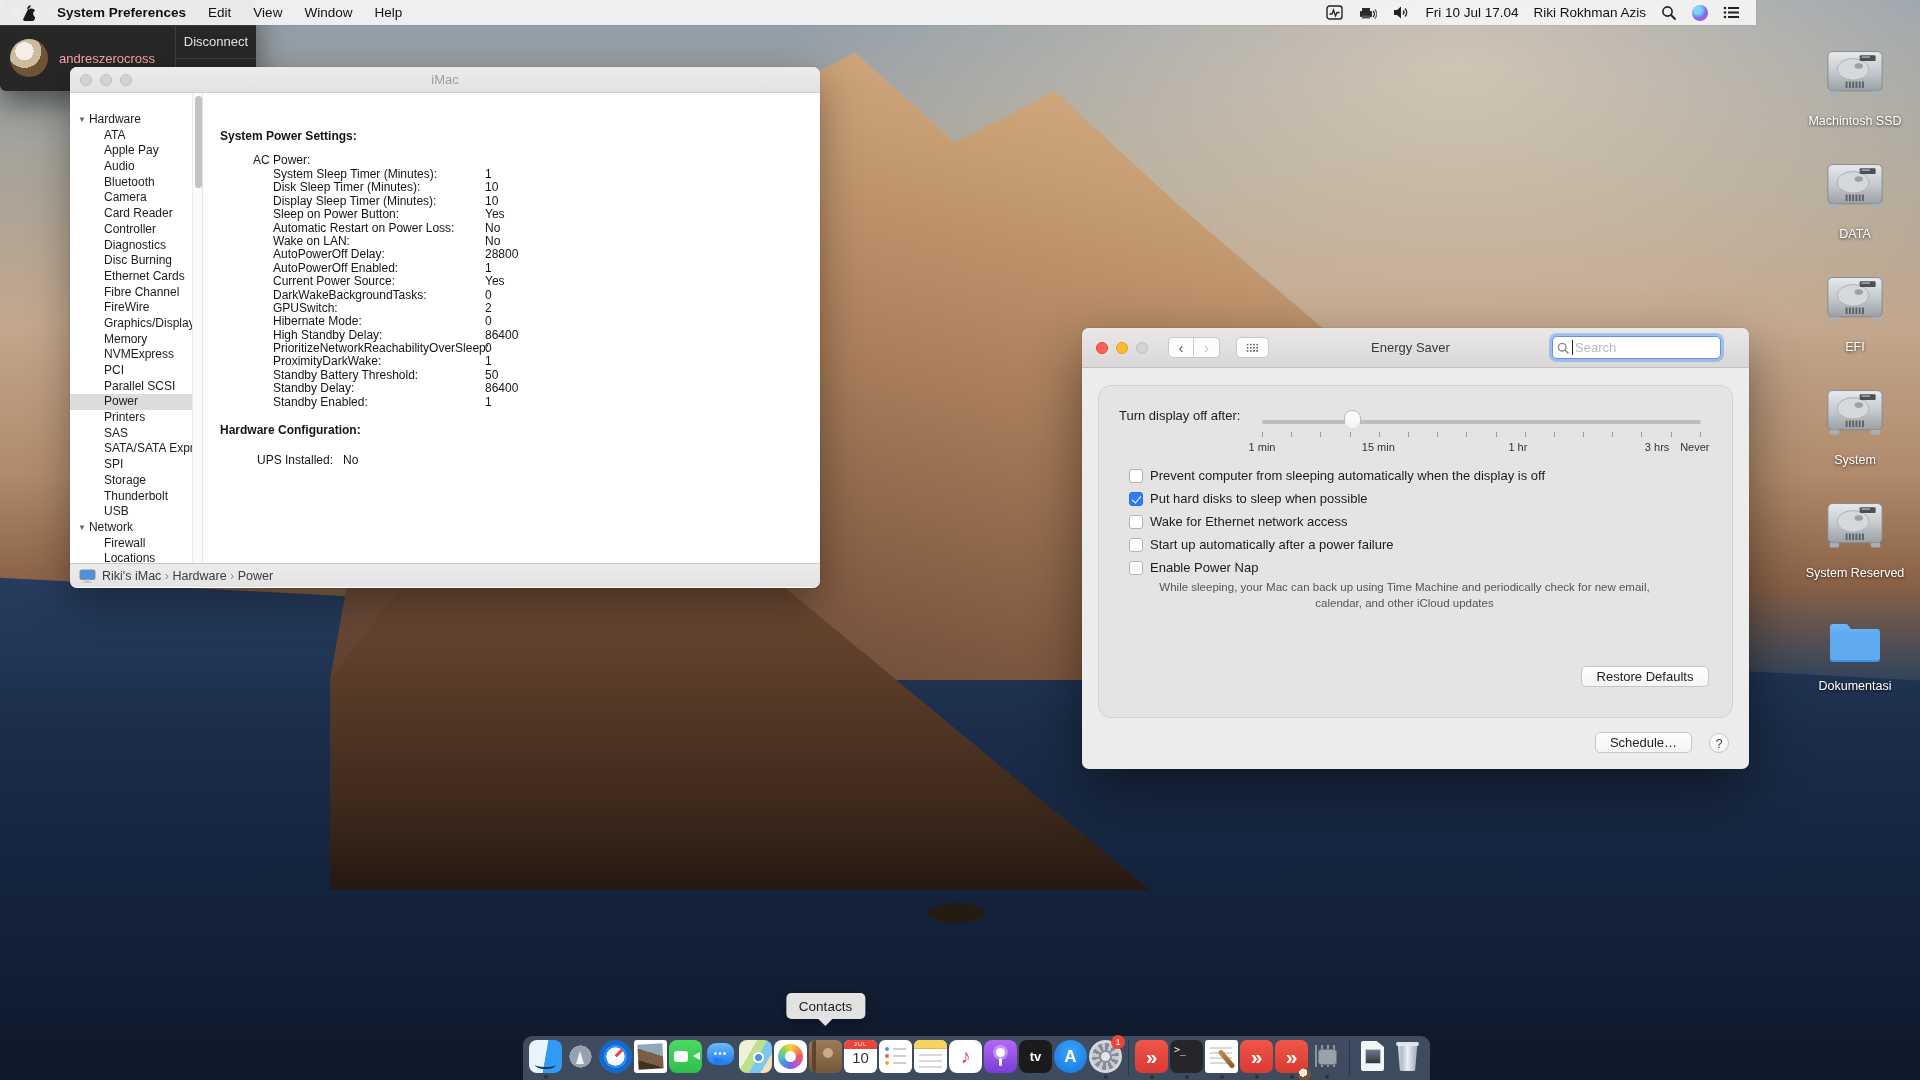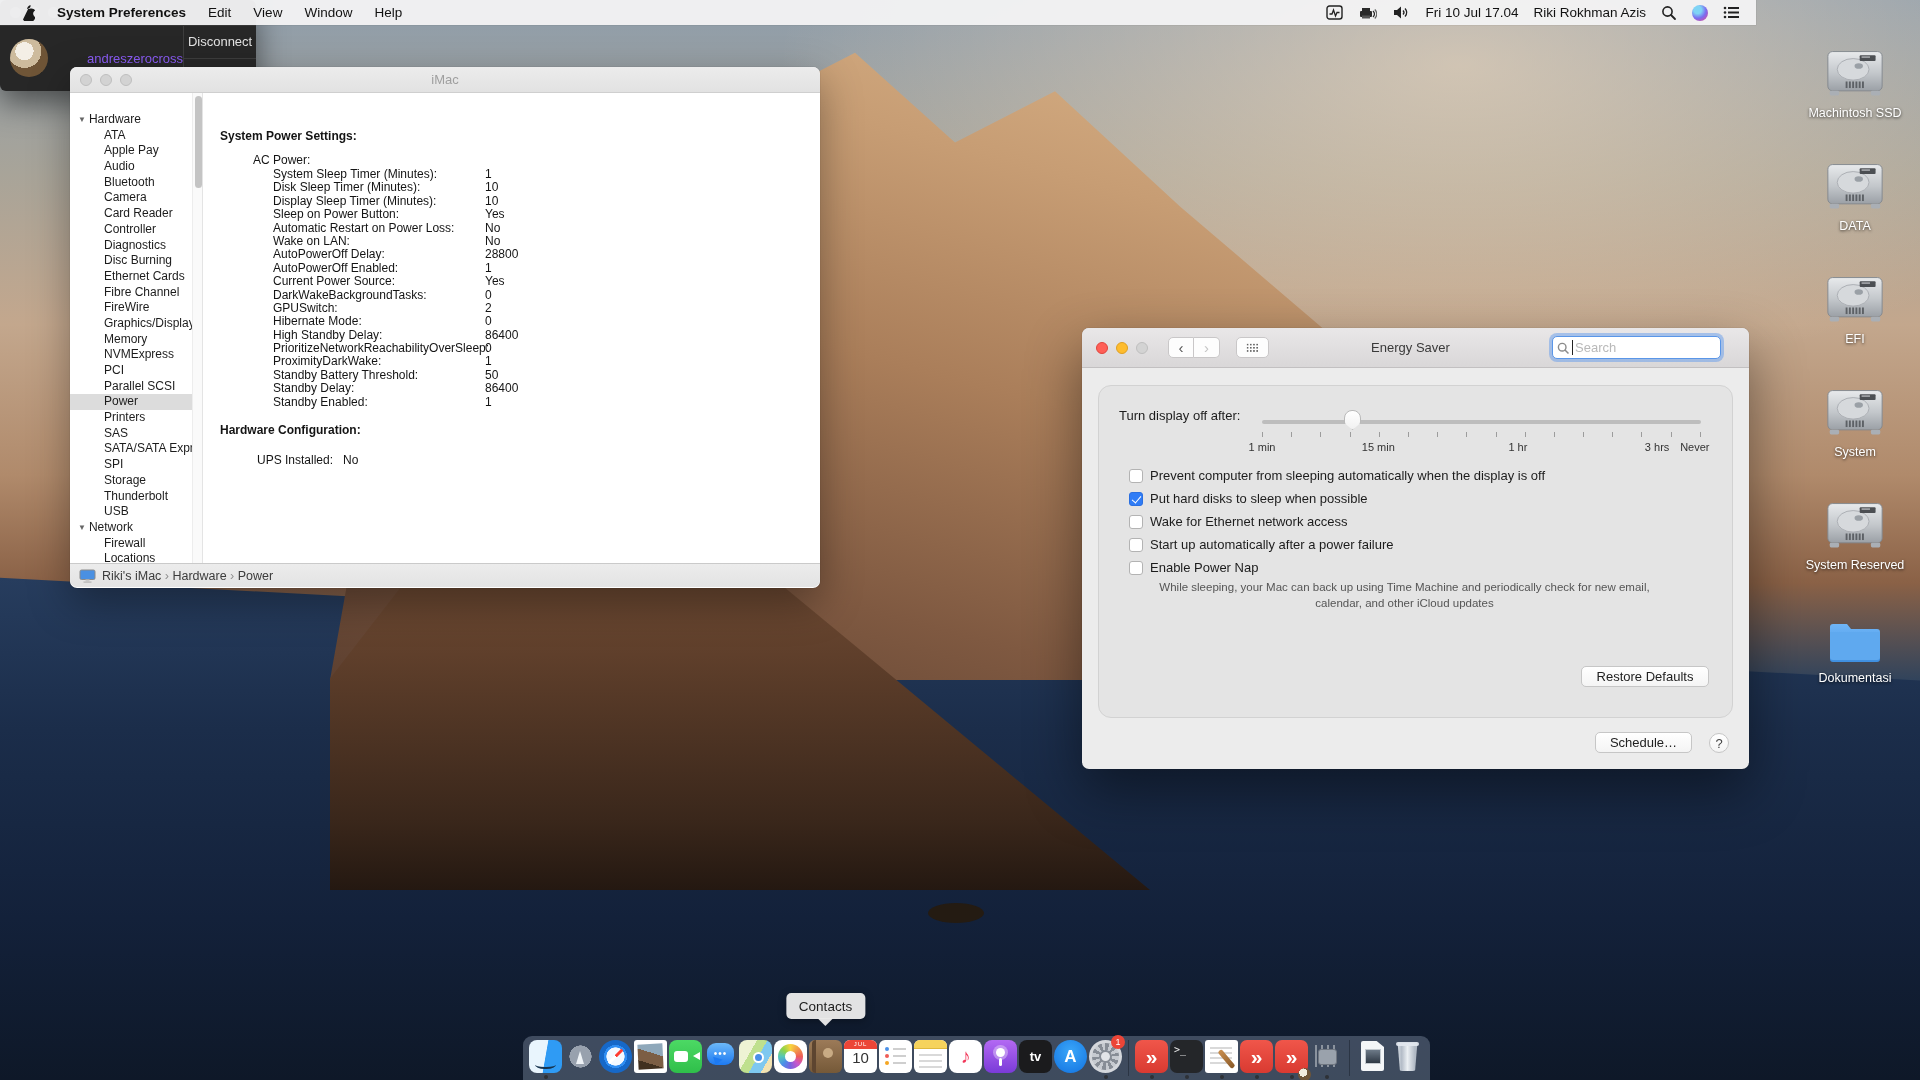--- a/index.html
+++ b/index.html
@@ -109,34 +109,34 @@
     color:#222; display:flex; align-items:center; justify-content:center; }
   .restore { position:absolute; right:23px; bottom:30px; width:128px; height:21px; }
   .schedule { position:absolute; right:57px; bottom:16px; width:97px; height:21px; }
   .helpbtn { position:absolute; right:20px; bottom:16px; width:20px; height:20px; border-radius:50%;
     font-size:13px; color:#444; }
 
   
   .desk-icons { position:absolute; left:1794px; top:42px; width:122px; z-index:5; }
   .desk-icon { width:122px; height:96px; margin-bottom:17px; display:flex; flex-direction:column; align-items:center; }
   .desk-icon .art { height:58px; display:flex; align-items:flex-end; }
-  .desk-icon .lab { margin-top:6px; font-size:12.5px; font-weight:500; color:#fff; white-space:nowrap;
+  .desk-icon .lab { margin-top:14px; font-size:12.5px; font-weight:500; color:#fff; white-space:nowrap;
     text-shadow:0 1px 3px rgba(0,0,0,.75); }
 
   
   .anydesk { left:34px; top:980px; width:256px; height:91px; background:#272727; border-radius:6px;
     box-shadow:0 12px 30px rgba(0,0,0,.5); z-index:20; }
   .anydesk .tbar { height:26px; display:flex; align-items:center; position:relative; border-bottom:1px solid #3a3a3a; }
   .anydesk .dot { width:11px; height:11px; background:#6f6f6f; border:none; }
   .anydesk .atitle { position:absolute; left:0; right:0; text-align:center; font-size:13px; color:#8d8d8d; }
   .anydesk .body { display:flex; height:64px; }
   .ad-left { flex:1; display:flex; align-items:center; gap:11px; padding-left:10px; border-right:1px solid #3d3d3d; }
   .avatar { width:38px; height:38px; border-radius:50%;
     background:radial-gradient(circle at 38% 32%, #f4efe6 0 26%, #cdbb9d 26% 48%, #6f5537 48% 78%, #3a2c1c 78%); }
-  .ad-name { font-size:13px; color:#8b5cf6;margin-left:28px; }
+  .ad-name { font-size:13px; color:#fca5a5; }
   .ad-right { width:80px; display:flex; flex-direction:column; }
   .ad-btn { flex:1; display:flex; align-items:center; justify-content:center; font-size:13px; color:#e2e2e2; gap:5px; }
   .ad-btn + .ad-btn { border-top:1px solid #3d3d3d; }
   .chev { font-size:10px; color:#aaa; }
 
   
   .dock-tooltip { position:absolute; top:993px; height:26px; padding:0 13px; background:rgba(233,233,233,.97);
     border-radius:5px; display:flex; align-items:center; font-size:13.5px; color:#1c1c1c; z-index:30;
     transform:translateX(-50%); box-shadow:0 2px 8px rgba(0,0,0,.3); }
   .dock-tooltip:after { content:""; position:absolute; left:50%; bottom:-7px; transform:translateX(-50%);

